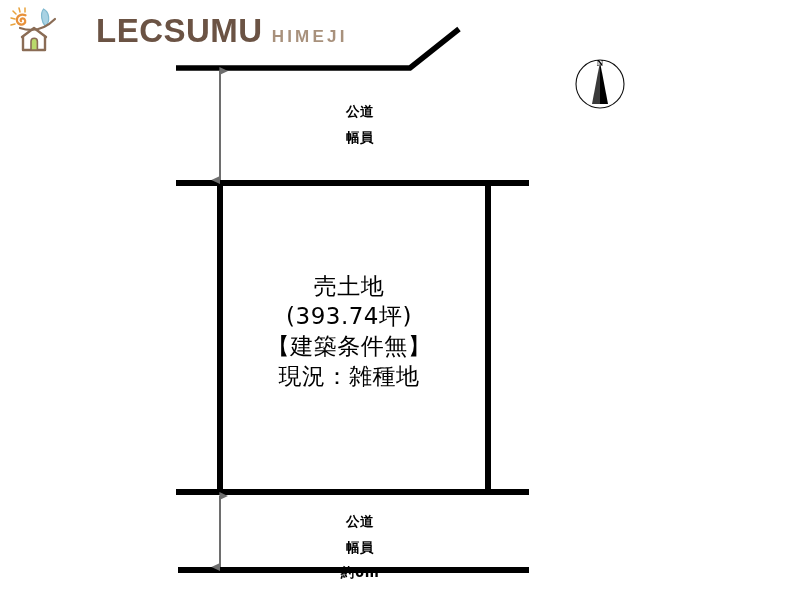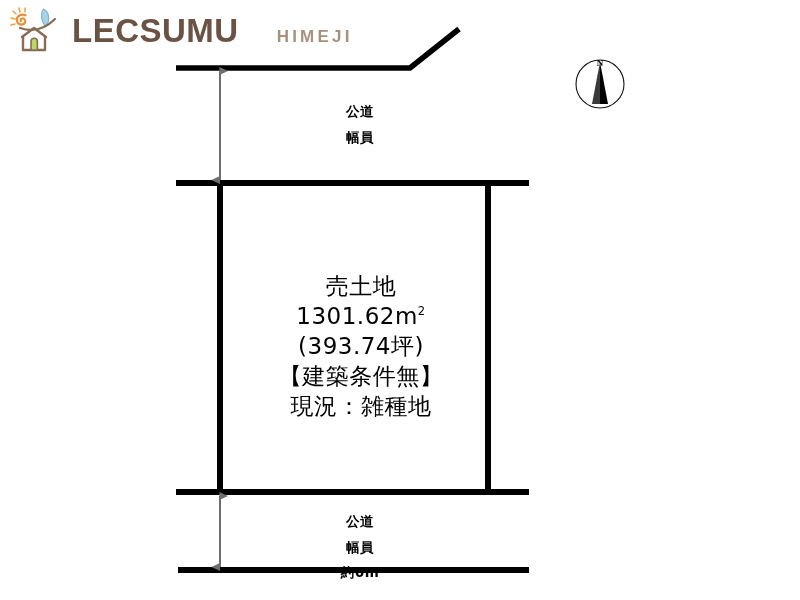--- a/index.html
+++ b/index.html
@@ -45,29 +45,29 @@
     align-items: baseline;
     gap: 9px;
   }
   .logo-main {
     font-family: "Liberation Sans", "DejaVu Sans", sans-serif;
     font-weight: bold;
     font-size: 33px;
     letter-spacing: 0.5px;
     color: #6b5344;
     line-height: 1;
+    margin-left: 24px;
   }
   .logo-sub {
     font-family: "Liberation Sans", "DejaVu Sans", sans-serif;
     font-weight: bold;
     font-size: 17px;
     letter-spacing: 3.2px;
     color: #a8917c;
     line-height: 1;
-    margin-left: 29px;
   }
 
   
   #plan {
     position: absolute;
     left: 0; top: 0;
     width: 800px;
     height: 600px;
   }
 
@@ -94,21 +94,21 @@
     top: 95px;
     width: 120px;
   }
   #road-bottom-label {
     left: 300px;
     top: 505px;
     width: 120px;
   }
 
   #lot-info {
-    left: 236px;
+    left: 224px;
     top: 272px;
     width: 250px;
     font-size: 23px;
     letter-spacing: 0.5px;
     line-height: 1.30;
   }
   #lot-info .line { margin: 0; }
   #lot-info .title { font-size: 23px; }
   #lot-info .area sup {
     font-size: 0.5em;
@@ -198,21 +198,20 @@
     </g>
   </svg>
 
   <div class="plan-label road-label" id="road-top-label">
     <div>公道</div>
     <div>幅員</div>
   </div>
 
   <div class="plan-label" id="lot-info">
     <div class="line title">売土地</div>
-    <div class="line area"><span>1301.62</span><span>m</span><sup>2</sup></div>
     <div class="line">(393.74坪)</div>
     <div class="line">【建築条件無】</div>
     <div class="line">現況：雑種地</div>
   </div>
 
   <div class="plan-label road-label" id="road-bottom-label">
     <div>公道</div>
     <div>幅員</div>
     <div>約6m</div>
   </div>

